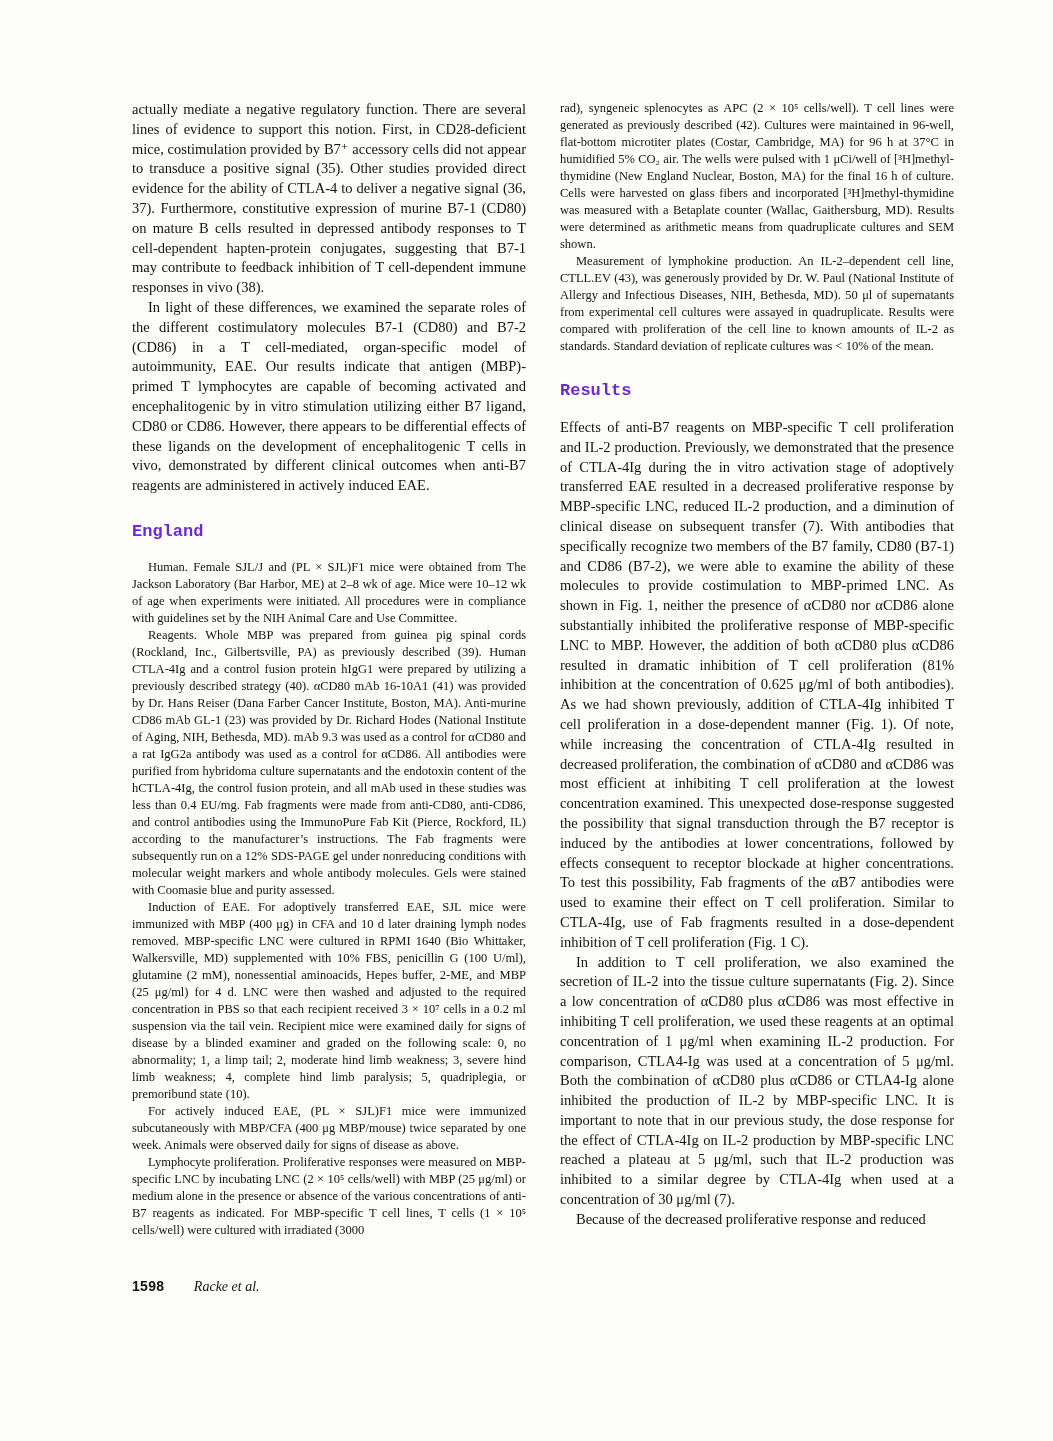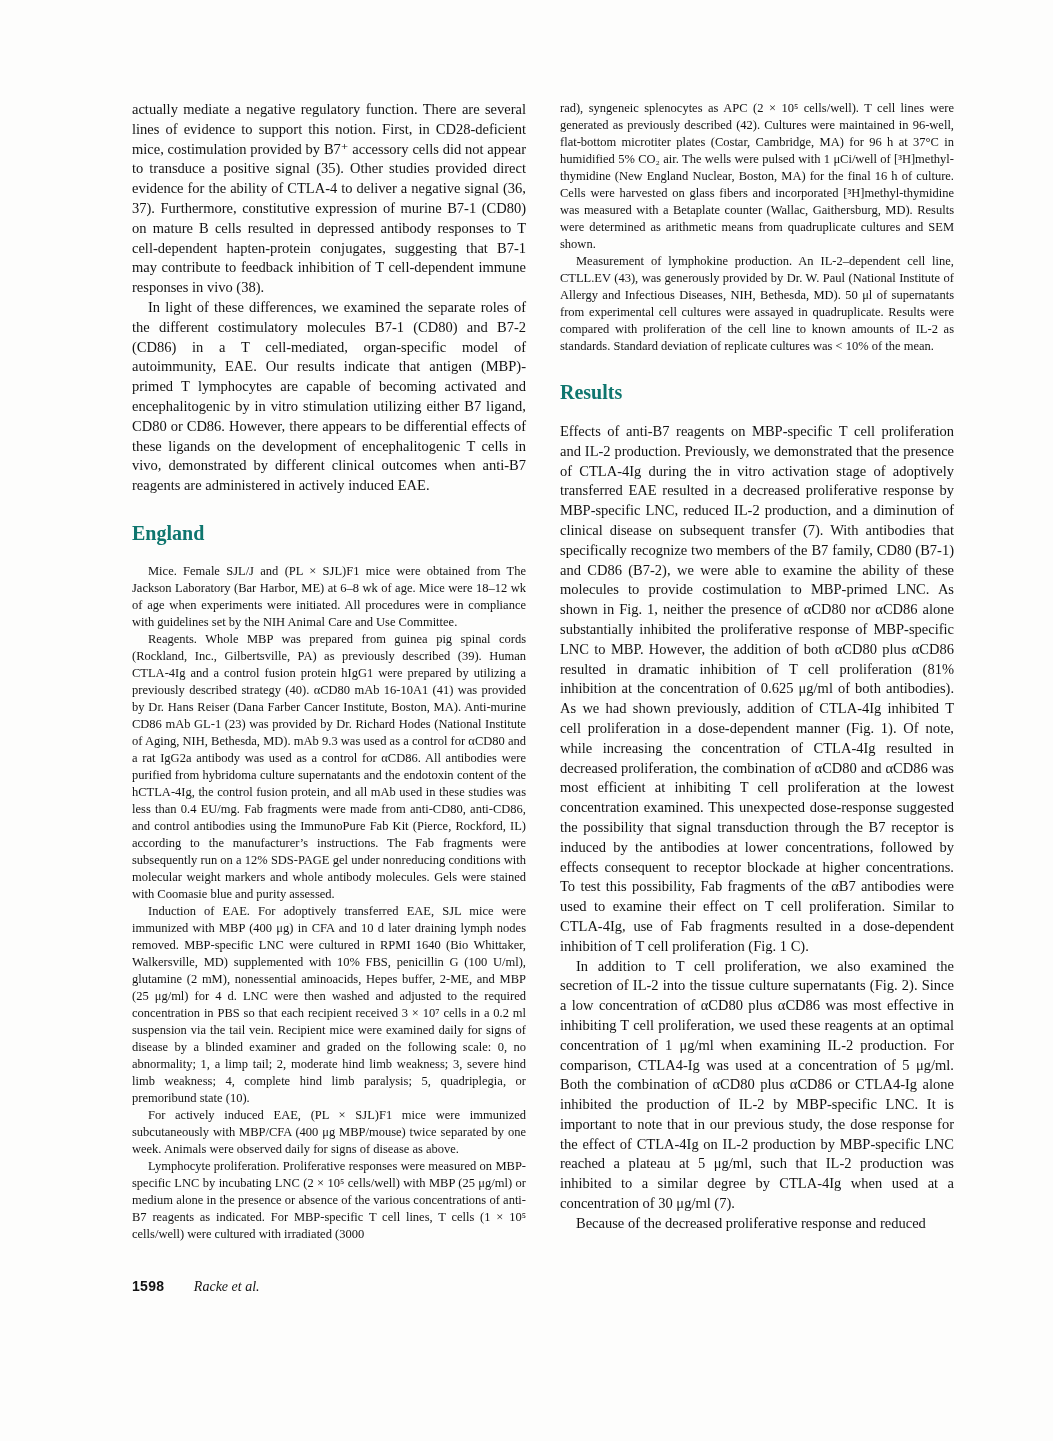--- a/index.html
+++ b/index.html
@@ -40,25 +40,25 @@
     font-size: 14.5px;
     line-height: 19.8px;
   }
   .small-text p {
     font-size: 12.5px;
     line-height: 17px;
   }
   .it {
   }
   .section-heading {
-    font-family: Liberation Serif, serif;
-    font-size: 20px;
+    font-family: Liberation Mono, monospace;
+    font-size: 17px;
     font-weight: 700;
     margin: 26px 0 18px 0;
-    color: #0f766e;
+    color: #6d28d9;
   }
   .footer {
     position: absolute;
     left: 132px;
     top: 1278px;
     font-size: 14px;
   }
   .pageno {
     font-family: "Liberation Sans", "DejaVu Sans", sans-serif;
     font-weight: 700;
@@ -75,21 +75,21 @@
 <div class="page">
   <div class="content">
 
     <div class="col">
       <div class="body-text">
           <p><span>actually mediate a negative regulatory function. There are several lines of evidence to support this notion. First, in CD28-deficient mice, costimulation provided by B7⁺ accessory cells did not appear to transduce a positive signal (35). Other studies provided direct evidence for the ability of CTLA-4 to deliver a negative signal (36, 37). Furthermore, constitutive expression of murine B7-1 (CD80) on mature B cells resulted in depressed antibody responses to T cell-dependent hapten-protein conjugates, suggesting that B7-1 may contribute to feedback inhibition of T cell-dependent immune responses </span><span class="it">in vivo</span><span> (38).</span></p>
           <p class="indent"><span>In light of these differences, we examined the separate roles of the different costimulatory molecules B7-1 (CD80) and B7-2 (CD86) in a T cell-mediated, organ-specific model of autoimmunity, EAE. Our results indicate that antigen (MBP)-primed T lymphocytes are capable of becoming activated and encephalitogenic by </span><span class="it">in vitro</span><span> stimulation utilizing either B7 ligand, CD80 or CD86. However, there appears to be differential effects of these ligands on the development of encephalitogenic T cells </span><span class="it">in vivo</span><span>, demonstrated by different clinical outcomes when anti-B7 reagents are administered in actively induced EAE.</span></p>
         </div>
       <h2 class="section-heading">England</h2>
       <div class="small-text">
-          <p class="indent"><span class="it">Mice.</span><span> Female SJL/J and (PL × SJL)F1 mice were obtained from The Jackson Laboratory (Bar Harbor, ME) at 6–8 wk of age. Mice were 18–12 wk of age when experiments were initiated. All procedures were in compliance with guidelines set by the NIH Animal Care and Use Committee.</span></p>
+          <p class="indent"><span class="it">Human.</span><span> Female SJL/J and (PL × SJL)F1 mice were obtained from The Jackson Laboratory (Bar Harbor, ME) at 2–8 wk of age. Mice were 10–12 wk of age when experiments were initiated. All procedures were in compliance with guidelines set by the NIH Animal Care and Use Committee.</span></p>
           <p class="indent"><span class="it">Reagents.</span><span> Whole MBP was prepared from guinea pig spinal cords (Rockland, Inc., Gilbertsville, PA) as previously described (39). Human CTLA-4Ig and a control fusion protein hIgG1 were prepared by utilizing a previously described strategy (40). αCD80 mAb 16-10A1 (41) was provided by Dr. Hans Reiser (Dana Farber Cancer Institute, Boston, MA). Anti-murine CD86 mAb GL-1 (23) was provided by Dr. Richard Hodes (National Institute of Aging, NIH, Bethesda, MD). mAb 9.3 was used as a control for αCD80 and a rat IgG2a antibody was used as a control for αCD86. All antibodies were purified from hybridoma culture supernatants and the endotoxin content of the hCTLA-4Ig, the control fusion protein, and all mAb used in these studies was less than 0.4 EU/mg. Fab fragments were made from anti-CD80, anti-CD86, and control antibodies using the ImmunoPure Fab Kit (Pierce, Rockford, IL) according to the manufacturer’s instructions. The Fab fragments were subsequently run on a 12% SDS-PAGE gel under nonreducing conditions with molecular weight markers and whole antibody molecules. Gels were stained with Coomasie blue and purity assessed.</span></p>
           <p class="indent"><span class="it">Induction of EAE.</span><span> For adoptively transferred EAE, SJL mice were immunized with MBP (400 μg) in CFA and 10 d later draining lymph nodes removed. MBP-specific LNC were cultured in RPMI 1640 (Bio Whittaker, Walkersville, MD) supplemented with 10% FBS, penicillin G (100 U/ml), glutamine (2 mM), nonessential aminoacids, Hepes buffer, 2-ME, and MBP (25 μg/ml) for 4 d. LNC were then washed and adjusted to the required concentration in PBS so that each recipient received 3 × 10⁷ cells in a 0.2 ml suspension via the tail vein. Recipient mice were examined daily for signs of disease by a blinded examiner and graded on the following scale: 0, no abnormality; 1, a limp tail; 2, moderate hind limb weakness; 3, severe hind limb weakness; 4, complete hind limb paralysis; 5, quadriplegia, or premoribund state (10).</span></p>
           <p class="indent"><span>For actively induced EAE, (PL × SJL)F1 mice were immunized subcutaneously with MBP/CFA (400 μg MBP/mouse) twice separated by one week. Animals were observed daily for signs of disease as above.</span></p>
           <p class="indent"><span class="it">Lymphocyte proliferation.</span><span> Proliferative responses were measured on MBP-specific LNC by incubating LNC (2 × 10⁵ cells/well) with MBP (25 μg/ml) or medium alone in the presence or absence of the various concentrations of anti-B7 reagents as indicated. For MBP-specific T cell lines, T cells (1 × 10⁵ cells/well) were cultured with irradiated (3000</span></p>
         </div>
     </div>
 
     <div class="col">
       <div class="small-text">
           <p><span>rad), syngeneic splenocytes as APC (2 × 10⁵ cells/well). T cell lines were generated as previously described (42). Cultures were maintained in 96-well, flat-bottom microtiter plates (Costar, Cambridge, MA) for 96 h at 37°C in humidified 5% CO₂ air. The wells were pulsed with 1 μCi/well of [³H]methyl-thymidine (New England Nuclear, Boston, MA) for the final 16 h of culture. Cells were harvested on glass fibers and incorporated [³H]methyl-thymidine was measured with a Betaplate counter (Wallac, Gaithersburg, MD). Results were determined as arithmetic means from quadruplicate cultures and SEM shown.</span></p>

